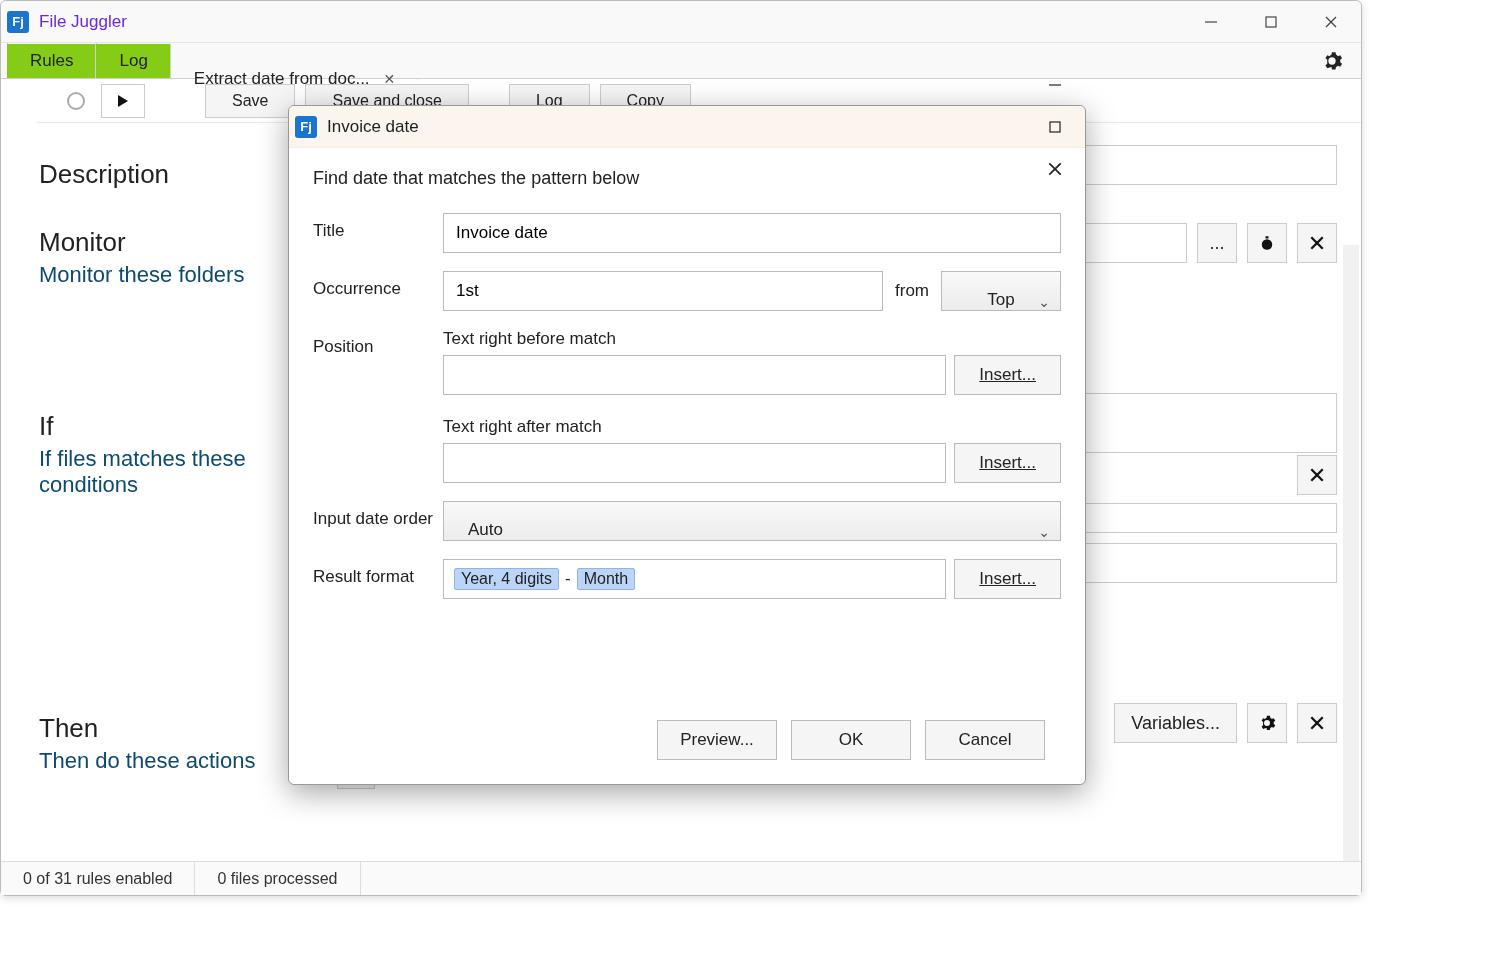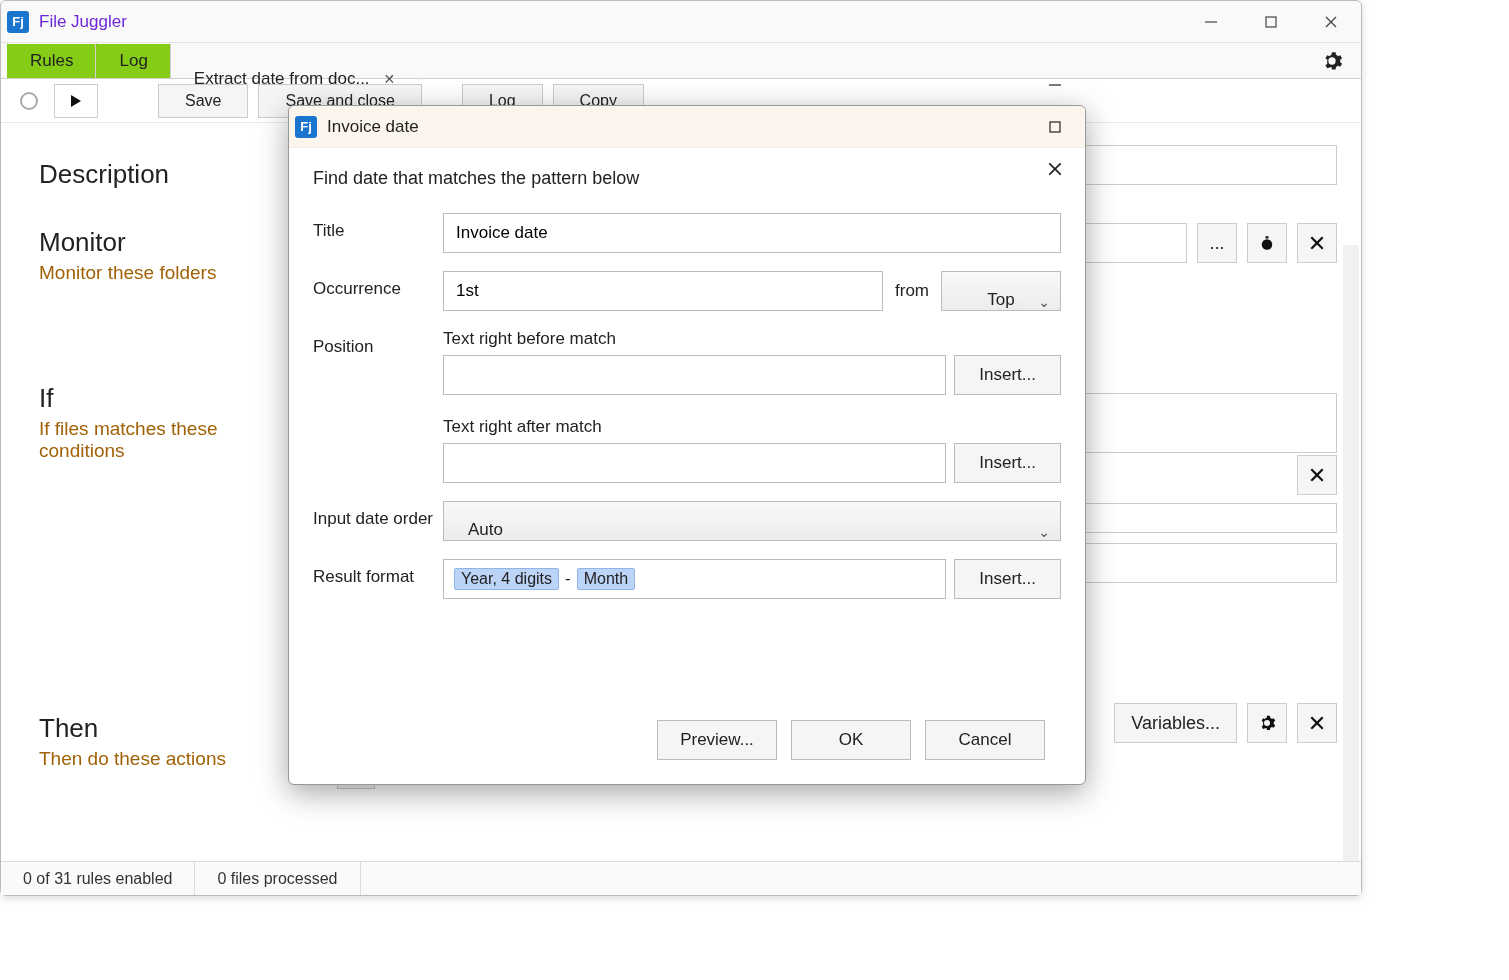--- a/index.html
+++ b/index.html
@@ -88,22 +88,23 @@
     margin-left: auto;
     padding: 0 18px;
     display: flex; align-items: center;
     font-size: 22px;
   }
   .toolbar {
     height: 44px;
     display: flex;
     align-items: center;
     gap: 10px;
-    padding: 6px 19px;
+    padding: 6px 30px;
     border-bottom: 1px solid #e9e9e9;
+    margin-left: 36px;
   }
   .radio-circle {
     width: 18px; height: 18px;
     border: 2px solid #aaa;
     border-radius: 50%;
     margin-right: 6px;
   }
   .toolbar-btn {
     border: 1px solid #ccc;
     background: #f5f5f5;
@@ -122,27 +123,27 @@
     position: absolute;
     left: 38px;
     width: 260px;
   }
   .section-h {
     font-size: 26px;
     font-weight: 500;
     margin: 0;
   }
   .section-sub {
-    font-size: 19px;
-    color: #a16207;
+    font-size: 22px;
+    color: #0c4a6e;
     margin-top: 4px;
   }
   .desc   { top: 36px; position: absolute; }
   .mon    { top: 104px; position: absolute; }
-  .ifsec  { top: 260px; position: absolute; }
+  .ifsec  { top: 288px; position: absolute; }
   .thensec{ top: 590px; position: absolute; }
   .right-panel-fragment {
     position: absolute;
     right: 24px;
     width: 1030px;
   }
   .frag-row {
     display: flex; gap: 10px; align-items: center;
     margin-bottom: 8px;
   }
@@ -251,21 +252,21 @@
     font-size: 17px;
     margin-bottom: 6px;
     color: #222;
   }
   .insert-btn {
     height: 40px;
     padding: 0 24px;
     border: 1px solid #bbb;
     background: #f5f5f5;
     font-size: 17px;
-    display: flex; align-items: center;
+    display: flex; align-items: center; text-decoration: underline;
   }
   .result-chips {
     height: 40px;
     border: 1px solid #bbb;
     padding: 0 10px;
     display: flex; align-items: center; gap: 6px;
     flex: 1;
   }
   .chip {
     background: #bcd4f7;

